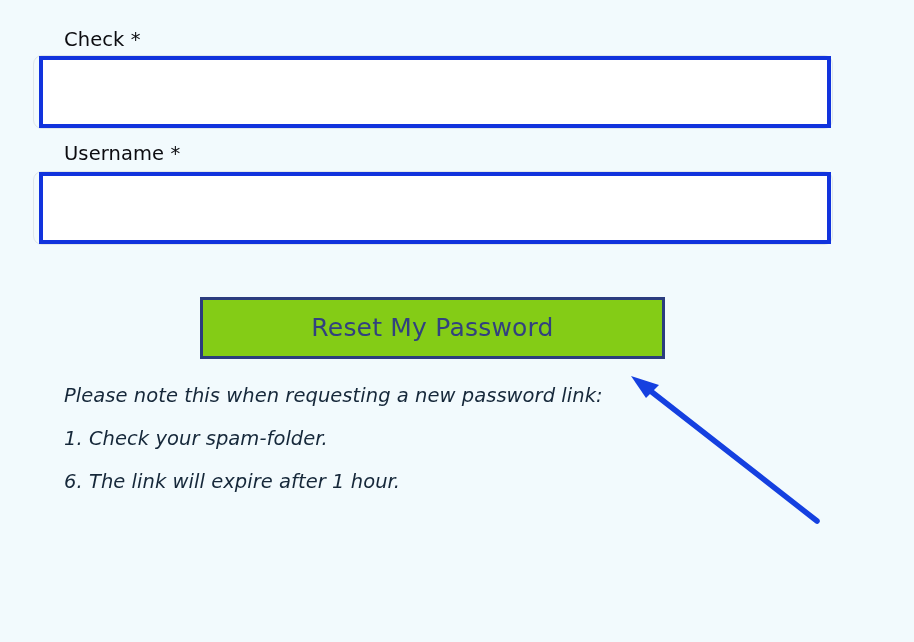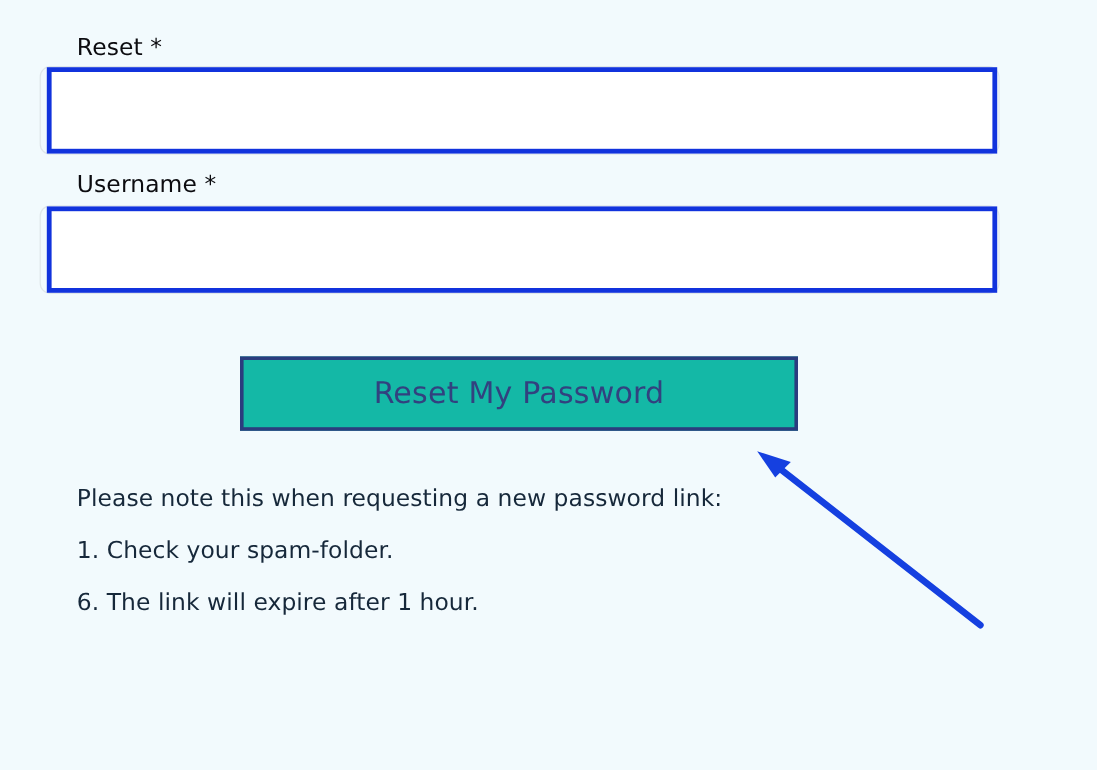--- a/index.html
+++ b/index.html
@@ -68,39 +68,40 @@
   #input-email    { top: 56px; }
   #input-username { top: 172px; }
 
   
   #reset-button {
     position: absolute;
     left: 200px;
     top: 297px;
     width: 465px;
     height: 62px;
-    background: #14b8a6;
+    background: #84cc16;
     border: 3px solid #2b3c7e;
     border-radius: 0;
     color: #32417f;
     font-family: "DejaVu Sans", "Liberation Sans", sans-serif;
     font-size: 25px;
     line-height: 56px;
     text-align: center;
     cursor: pointer;
     padding: 0;
     letter-spacing: 0.2px;
   }
 
   
   #notes {
     position: absolute;
     left: 64px;
-    top: 403px;
+    top: 383px;
     width: 760px;
+    font-style: italic;
   }
   .note-line {
     font-size: 19.5px;
     line-height: 25px;
     color: #16283a;
     letter-spacing: 0.05px;
     margin-bottom: 18px;
   }
   .note-line.intro { margin-bottom: 18px; }
   .note-line.gap-before { margin-top: 28px; }
@@ -114,21 +115,21 @@
     width: 914px;
     height: 642px;
     pointer-events: none;
   }
 </style>
 </head>
 <body>
 
 <div id="page">
 
-  <div class="field-label" id="label-email">Reset *</div>
+  <div class="field-label" id="label-email">Check *</div>
   <div class="input-ghost" id="ghost-email"></div>
   <input class="text-input" id="input-email" type="text" placeholder="" style="">
 
   <div class="field-label" id="label-username">Username *</div>
   <div class="input-ghost" id="ghost-username"></div>
   <input class="text-input" id="input-username" type="text" placeholder="" style="">
 
   <button id="reset-button">Reset My Password</button>
 
   <div id="notes">

